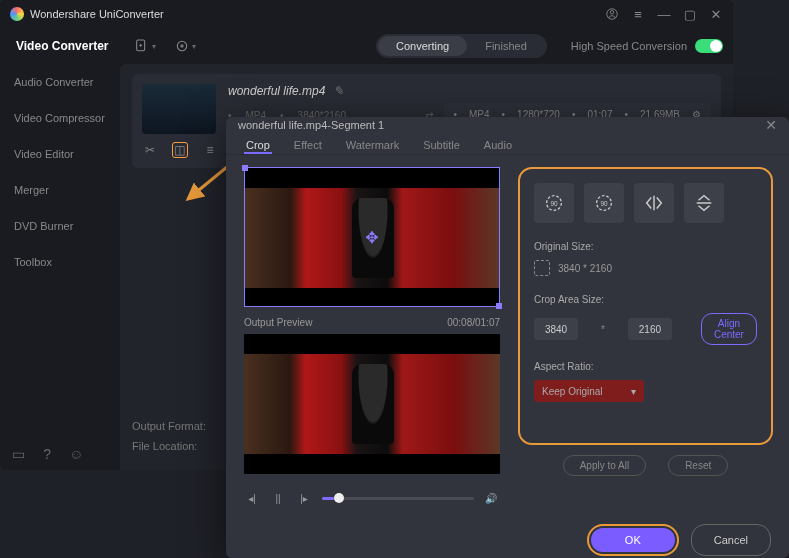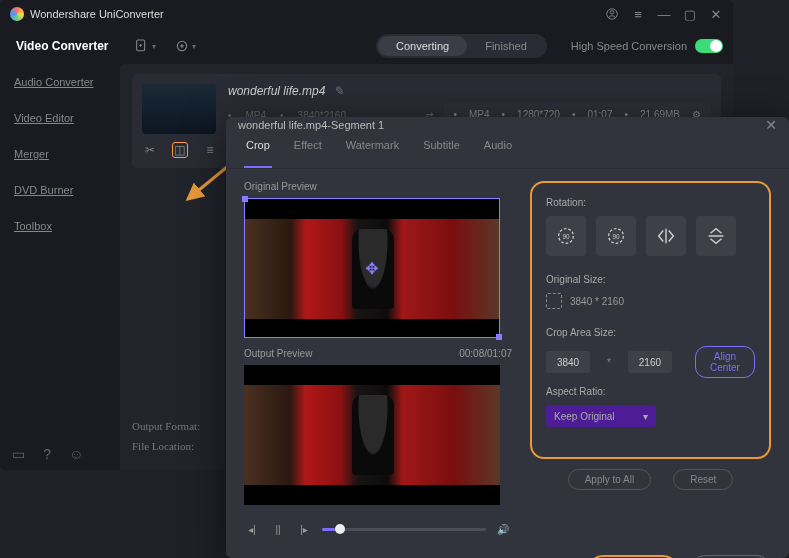--- a/index.html
+++ b/index.html
@@ -21,48 +21,48 @@
 .dropdown-tiny { font-size: 8px; margin-left: 2px; color: #666; }
 .tabs-center { display: flex; gap: 0; margin-left: 180px; background: #2a2c35; border-radius: 14px; padding: 2px; }
 .tab-btn { padding: 4px 18px; border-radius: 12px; font-size: 11px; cursor: pointer; color: #888; }
 .tab-btn.active { background: #3a3c46; color: #ddd; }
 .hsconv { margin-left: auto; display: flex; align-items: center; gap: 8px; font-size: 11px; color: #888; }
 .toggle { width: 28px; height: 14px; background: #3add7a; border-radius: 7px; position: relative; }
 .toggle::after { content: ""; position: absolute; right: 1px; top: 1px; width: 12px; height: 12px; background: #fff; border-radius: 50%; }
 
 .body-row { display: flex; height: calc(100% - 64px); }
 .sidebar { width: 120px; background: #1a1b21; }
-.sidebar-item { padding: 12px 14px; font-size: 11px; color: #888; cursor: pointer; text-decoration: underline; }
+.sidebar-item { padding: 12px 14px; font-size: 11px; color: #888; cursor: pointer; }
 .sidebar-footer { position: absolute; bottom: 8px; left: 12px; display: flex; gap: 18px; color: #666; }
 .sidebar-footer span { cursor: pointer; font-size: 14px; }
 
 .content { flex: 1; background: #22242c; border-radius: 6px 0 0 0; padding: 10px 12px; position: relative; }
 .file-row { display: flex; gap: 10px; background: #2a2c35; border-radius: 6px; padding: 10px; }
 .thumb { width: 74px; height: 50px; background: linear-gradient(180deg,#1a2a38,#0d1520); border-radius: 4px; position: relative; }
 .thumb-tools { display: flex; gap: 14px; justify-content: center; margin-top: 8px; }
 .thumb-tool { width: 16px; height: 16px; color: #888; cursor: pointer; display: flex; align-items: center; justify-content: center; }
 .thumb-tool.hl { border: 1px solid #ff9c3a; border-radius: 3px; }
 .file-info { flex: 1; }
 .file-name { color: #ccc; font-size: 12px; display: flex; align-items: center; gap: 8px; font-style: italic; }
 .file-specs { color: #666; font-size: 10px; margin-top: 12px; display: flex; gap: 14px; }
 .output-specs { display: flex; align-items: center; gap: 12px; font-size: 10px; color: #888; background: #2e303a; padding: 6px 10px; border-radius: 4px; }
 .convert-btn { background: #6b5cff; color: #fff; padding: 6px 16px; border-radius: 14px; font-size: 11px; cursor: pointer; border: none; }
 .gear { color: #888; cursor: pointer; }
 
 .bottom-fields { position: absolute; bottom: 10px; left: 12px; right: 12px; }
 .field-row { display: flex; gap: 10px; font-size: 11px; color: #777; margin-bottom: 8px; }
-.field-label { width: 90px; font-family: Liberation Serif, serif; }
+.field-label { width: 90px; }
 .field-val { color: #999; }
 
 
 .editor { position: absolute; top: 117px; left: 226px; width: 563px; height: 441px; background: #32343d; border-radius: 6px; box-shadow: 0 8px 40px rgba(0,0,0,.6); display: flex; flex-direction: column; }
 .editor-titlebar { height: 26px; display: flex; align-items: center; padding: 0 12px; font-size: 11px; color: #bbb; justify-content: space-between; }
 .editor-close { margin-left: auto; cursor: pointer; color: #888; font-size: 14px; }
 .editor-tabs { display: flex; gap: 20px; padding: 0 18px; border-bottom: 1px solid #2a2c33; }
-.editor-tab { padding: 6px 2px 15px; font-size: 11px; color: #888; cursor: pointer; border-bottom: 2px solid transparent; }
+.editor-tab { padding: 6px 2px 1px; font-size: 11px; color: #888; cursor: pointer; border-bottom: 2px solid transparent; }
 .editor-tab.active { color: #ddd; border-bottom-color: #7b6cff; }
 .editor-body { flex: 1; display: flex; gap: 18px; padding: 12px 18px 8px; }
 .preview-col { width: 268px; display: flex; flex-direction: column; }
 .preview-label { font-size: 10px; color: #999; margin-bottom: 6px; display: flex; justify-content: space-between; }
 .preview-box { width: 256px; height: 140px; background: #000; position: relative; margin-bottom: 10px; }
 .preview-box.crop { border: 1px solid #8a7cff; }
 .crop-handles::before, .crop-handles::after { content: ""; position: absolute; width: 6px; height: 6px; background: #8a7cff; }
 .crop-handles::before { top: -3px; left: -3px; }
 .crop-handles::after { bottom: -3px; right: -3px; }
 .video-img { position: absolute; top: 20px; left: 0; right: 0; height: 100px; background: linear-gradient(90deg, #4a3020 0%, #2a1810 18%, #b01818 24%, #8a1010 38%, #1a1414 44%, #0c0c0c 56%, #a01818 62%, #7a0e0e 82%, #5a3828 100%); }
@@ -75,25 +75,25 @@
 .pb-fill { position: absolute; left: 0; width: 8%; height: 100%; background: #7b6cff; border-radius: 2px; }
 
 .controls-col { flex: 1; }
 .controls-frame { border: 2px solid #e89a3a; border-radius: 14px; padding: 14px 14px 16px; height: 278px; }
 .ctrl-label { font-size: 10px; color: #aaa; margin-bottom: 8px; }
 .rotate-row { display: flex; gap: 10px; margin-bottom: 18px; }
 .rotate-btn { width: 40px; height: 40px; background: #3d3f49; border-radius: 4px; display: flex; align-items: center; justify-content: center; color: #ccc; cursor: pointer; }
 .rotate-btn svg { width: 22px; height: 22px; }
 .size-row { display: flex; align-items: center; gap: 8px; margin-bottom: 18px; font-size: 10px; color: #999; }
 .size-icon { width: 16px; height: 16px; border: 1px dashed #888; border-radius: 2px; }
-.crop-size-row { display: flex; gap: 17px; align-items: center; margin-bottom: 8px; }
+.crop-size-row { display: flex; gap: 23px; align-items: center; margin-bottom: 16px; }
 .num-input { width: 44px; height: 22px; background: #3d3f49; border: none; color: #ccc; font-size: 10px; text-align: center; border-radius: 3px; }
 .star { color: #888; font-size: 10px; }
 .align-btn { padding: 4px 12px; border: 1px solid #7b6cff; color: #7b6cff; background: transparent; border-radius: 11px; font-size: 10px; cursor: pointer; margin-left: 6px; }
-.ratio-select { width: 110px; height: 22px; background: #4c1d95; border: none; color: #aaa; font-size: 10px; padding: 0 8px; border-radius: 3px; cursor: pointer; display: flex; align-items: center; justify-content: space-between; }
+.ratio-select { width: 110px; height: 22px; background: #7f1d1d; border: none; color: #aaa; font-size: 10px; padding: 0 8px; border-radius: 3px; cursor: pointer; display: flex; align-items: center; justify-content: space-between; }
 
 .apply-row { display: flex; gap: 22px; margin-top: 10px; justify-content: center; }
 .ghost-btn { padding: 4px 16px; border: 1px solid #555; color: #888; background: transparent; border-radius: 11px; font-size: 10px; cursor: pointer; }
 
 .editor-footer { display: flex; gap: 12px; justify-content: flex-end; padding: 10px 18px 14px; }
 .ok-wrap { border: 2px solid #e89a3a; border-radius: 18px; padding: 2px; }
 .ok-btn { background: #7b5cff; color: #fff; padding: 6px 34px; border-radius: 14px; font-size: 11px; border: none; cursor: pointer; }
 .cancel-btn { padding: 6px 22px; border: 1px solid #666; color: #ccc; background: transparent; border-radius: 14px; font-size: 11px; cursor: pointer; }
 
 
@@ -148,20 +148,21 @@
     </div>
     <div class="hsconv">
       <span>High Speed Conversion</span>
       <div class="toggle"></div>
     </div>
   </div>
 
   <div class="body-row">
     <div class="sidebar">
       <div class="sidebar-item">Audio Converter</div>
+      <div class="sidebar-item">Video Compressor</div>
       <div class="sidebar-item">Video Editor</div>
       <div class="sidebar-item">Merger</div>
       <div class="sidebar-item">DVD Burner</div>
       <div class="sidebar-item">Toolbox</div>
     </div>
 
     <div class="content">
       <div class="file-row">
         <div>
           <div class="thumb"></div>
@@ -242,23 +243,20 @@
   </div>
   <div class="editor-tabs">
     <div class="editor-tab active">Crop</div>
     <div class="editor-tab">Effect</div>
     <div class="editor-tab">Watermark</div>
     <div class="editor-tab">Subtitle</div>
     <div class="editor-tab">Audio</div>
   </div>
   <div class="editor-body">
     <div class="preview-col">
-      <div class="preview-label">
-          <span>Original Preview</span>
-        </div>
       <div class="preview-box crop crop-handles">
         <div class="video-img"></div>
         <div class="move-icon">✥</div>
       </div>
       <div class="preview-label">
         <span>Output Preview</span>
         <span>00:08/01:07</span>
       </div>
       <div class="preview-box">
         <div class="video-img"></div>
@@ -270,21 +268,20 @@
         <div class="pb-track">
             <div class="pb-fill"></div>
             <div class="pb-thumb"></div>
           </div>
         <div class="pb-btn">🔊</div>
       </div>
     </div>
 
     <div class="controls-col">
       <div class="controls-frame">
-        <div class="ctrl-label">Rotation:</div>
         <div class="rotate-row">
           <div class="rotate-btn">
               <svg viewBox="0 0 24 24" fill="none" stroke="currentColor" stroke-width="1.4" stroke-dasharray="3 2">
                 <circle cx="12" cy="12" r="8"></circle>
                 <text x="12" y="15" font-size="7" text-anchor="middle" fill="currentColor" stroke="none">90</text>
               </svg>
             </div>
           <div class="rotate-btn">
               <svg viewBox="0 0 24 24" fill="none" stroke="currentColor" stroke-width="1.4" stroke-dasharray="3 2">
                 <circle cx="12" cy="12" r="8"></circle>

